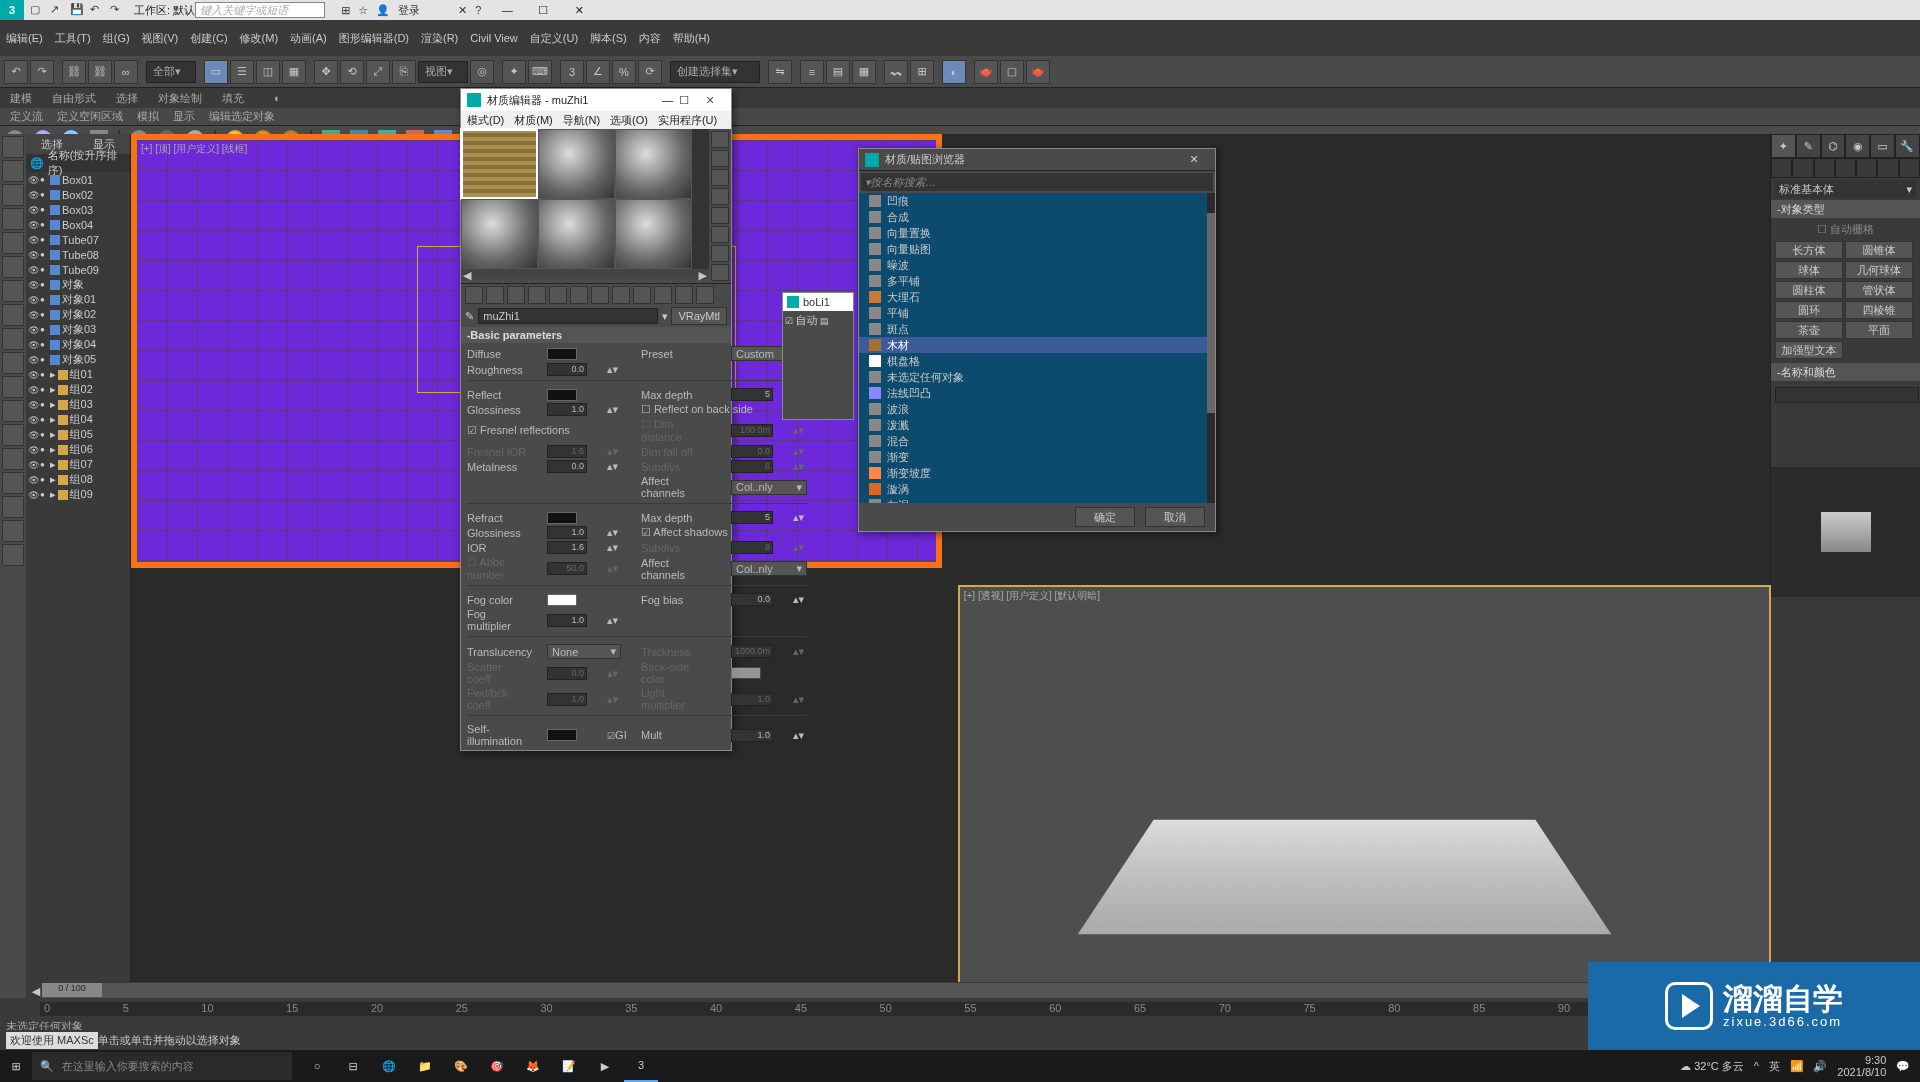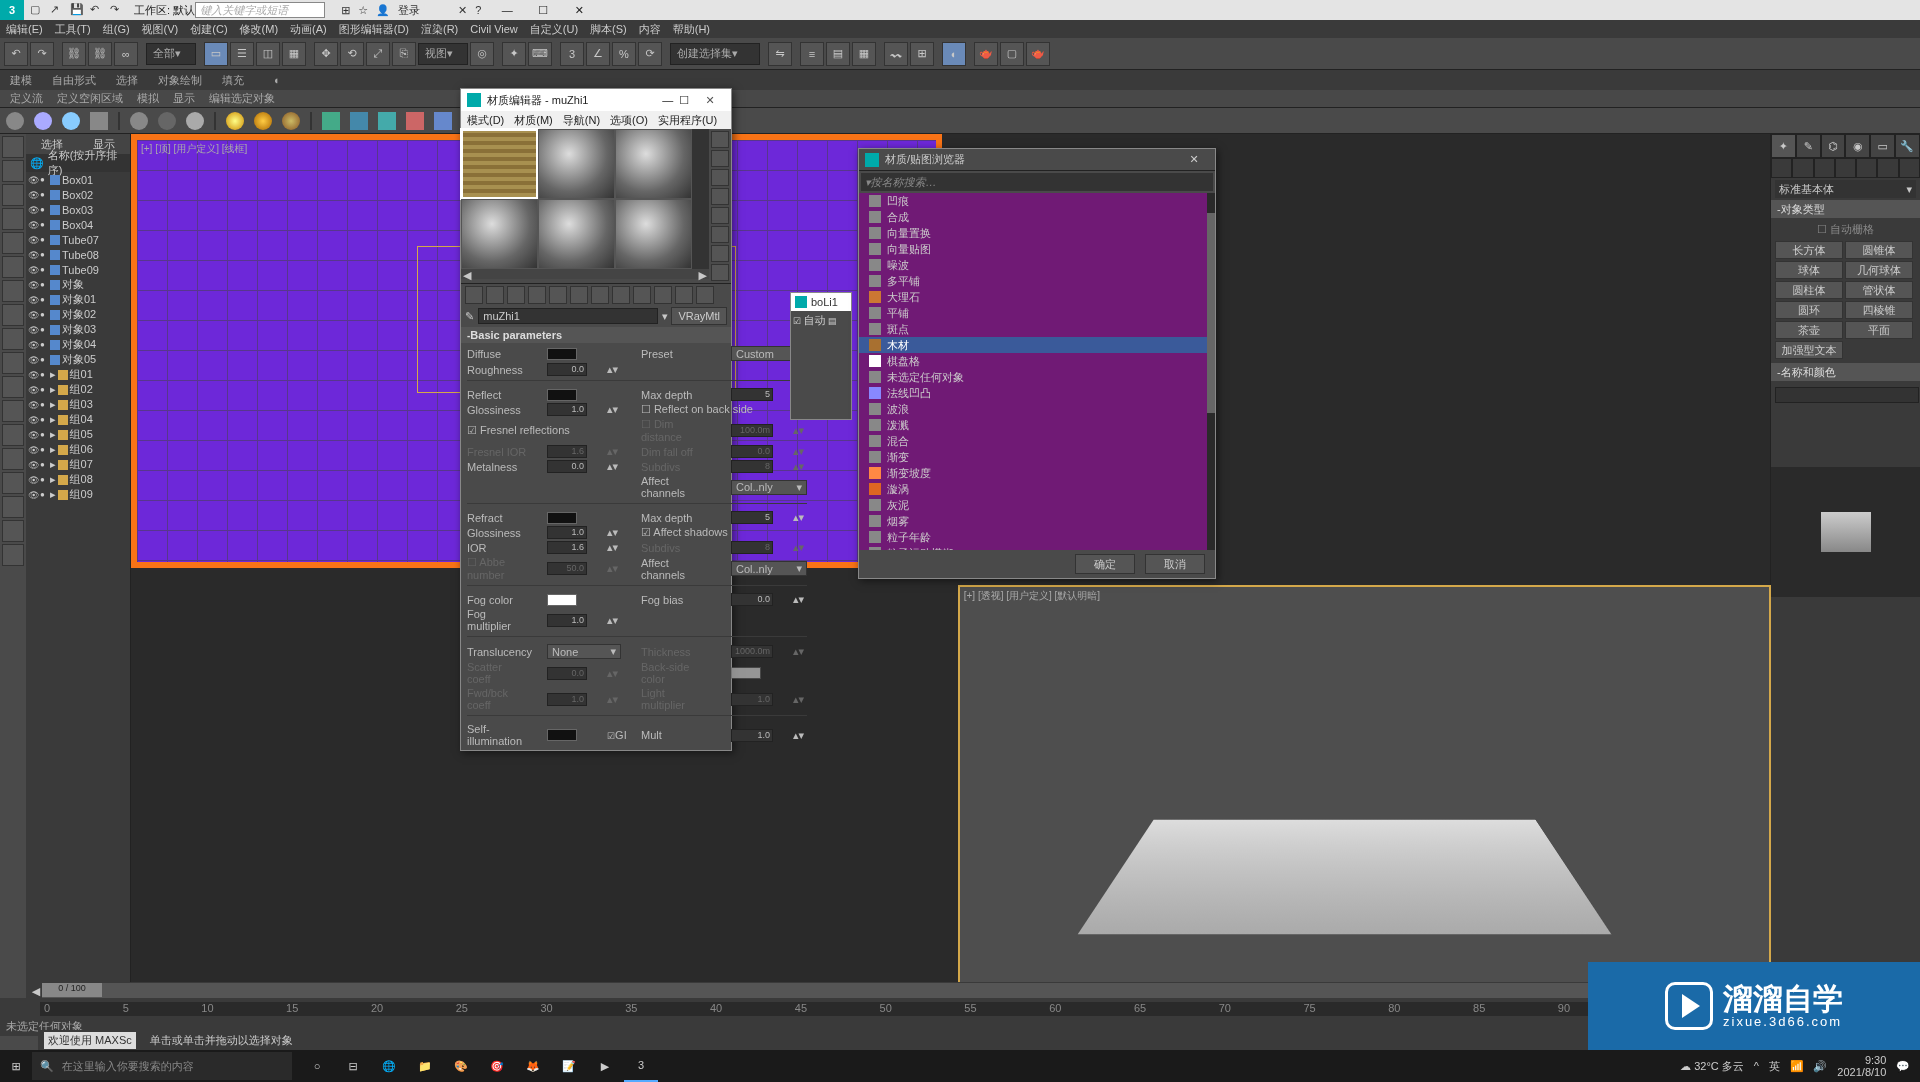--- a/index.html
+++ b/index.html
@@ -11,21 +11,21 @@
 .titlebar .quick-icons { display: flex; gap: 6px; padding: 0 6px; }
 .titlebar .quick-icons span { width: 14px; height: 14px; display: inline-block; }
 .titlebar .workspace { margin-left: 4px; color: #222; }
 .titlebar .title { flex: 1; text-align: center; color: #222; }
 .titlebar .search { width: 130px; height: 16px; background: #fff; border: 1px solid #888; color: #aaa; font-style: italic; padding: 0 4px; margin-right: 8px; }
 .titlebar .right-icons { display: flex; gap: 8px; padding: 0 8px; align-items: center; }
 .titlebar .win-controls { display: flex; }
 .titlebar .win-controls div { width: 36px; height: 20px; display: flex; align-items: center; justify-content: center; color: #222; }
 
 
-.menubar { height: 18px; background: #3a3a3a; display: flex; align-items: center; padding: 0 6px; gap: 12px; color: #ccc; }
+.menubar { height: 18px; background: #3a3a3a; display: flex; align-items: center; padding: 18px 6px; gap: 12px; color: #ccc; }
 .menubar span { cursor: default; }
 
 
 .toolbar { height: 32px; background: #4a4a4a; border-bottom: 1px solid #222; display: flex; align-items: center; padding: 0 4px; gap: 2px; }
 .toolbar .tbtn { width: 24px; height: 24px; background: #555; border: 1px solid #333; display: flex; align-items: center; justify-content: center; }
 .toolbar .tbtn.active { background: #6a8ab8; }
 .toolbar .tsep { width: 4px; }
 .toolbar .tdrop { height: 22px; background: #333; border: 1px solid #222; padding: 0 6px; display: flex; align-items: center; color: #aaa; }
 
 
@@ -64,21 +64,21 @@
 .right-panel .drop { height: 18px; background: #333; margin: 2px 4px; padding: 0 4px; display: flex; align-items: center; justify-content: space-between; }
 .right-panel .rollout-hdr { height: 18px; background: #555; margin: 2px 0; padding: 0 6px; display: flex; align-items: center; color: #ddd; }
 .right-panel .btns { display: flex; flex-wrap: wrap; gap: 2px; padding: 2px 4px; }
 .right-panel .btns button { width: 68px; height: 18px; background: #555; border: 1px solid #333; color: #ccc; }
 
 
 .timeline { position: absolute; bottom: 40px; left: 0; right: 0; height: 22px; background: #3a3a3a; display: flex; align-items: center; }
 .timeline .slider { flex: 1; height: 14px; background: #2a2a2a; margin: 0 10px; position: relative; }
 .timeline .ticks { position: absolute; inset: 0; display: flex; justify-content: space-between; padding: 0 4px; font-size: 9px; color: #888; }
 .statusbar { position: absolute; bottom: 20px; left: 0; right: 0; height: 20px; background: #3a3a3a; display: flex; align-items: center; padding: 0 6px; gap: 10px; color: #aaa; font-size: 10px; }
-.statusbar2 { position: absolute; bottom: 0; left: 0; right: 0; height: 20px; background: #e4e4e4; color: #333; display: flex; align-items: center; padding: 0 6px; gap: 14px; margin-left: 38px; }
+.statusbar2 { position: absolute; bottom: 0; left: 0; right: 0; height: 20px; background: #e4e4e4; color: #333; display: flex; align-items: center; padding: 0 6px; gap: 0; }
 
 
 .taskbar { position: absolute; bottom: 0; left: 0; right: 0; height: 32px; background: #1a1a1a; display: flex; align-items: center; color: #ccc; z-index: 5000; }
 .taskbar .start { width: 32px; height: 32px; display: flex; align-items: center; justify-content: center; }
 .taskbar .search-box { flex: 0 0 260px; height: 28px; background: #2a2a2a; display: flex; align-items: center; padding: 0 8px; color: #888; gap: 8px; }
 .taskbar .apps { display: flex; gap: 2px; margin-left: 8px; }
 .taskbar .apps div { width: 34px; height: 32px; display: flex; align-items: center; justify-content: center; }
 .taskbar .tray { margin-left: auto; display: flex; align-items: center; gap: 10px; padding: 0 10px; font-size: 10px; }
 
 
@@ -111,31 +111,31 @@
 .mat-editor .params .swatch.white { background: #fff; }
 .mat-editor .params .spin { height: 13px; background: #333; border: 1px solid #222; text-align: right; padding-right: 2px; font-size: 9px;}
 .mat-editor .params .spin.dim { color: #666; }
 .mat-editor .params .drop { background: #555; border: 1px solid #333; height: 15px; padding: 0 4px; grid-column: span 2; display:flex; align-items:center; justify-content:space-between;}
 .mat-editor .gap { height: 6px; grid-column: 1 / -1; border-top: 1px solid #3a3a3a; margin-top:2px;}
 
 
 .mat-browser { left: 858px; top: 148px; width: 358px; background: #4a4a4a; z-index: 200;}
 .mat-browser .search { height: 18px; background: #333; margin: 2px; padding: 0 4px; color: #888; font-style: italic; display:flex; align-items:center;}
 .mat-browser .search::before { content: "▾ "; }
-.mat-browser .list { height: 357px; overflow: hidden; background: #701a75; position: relative;}
+.mat-browser .list { height: 310px; overflow: hidden; background: #0c4a6e; position: relative;}
 .mat-browser .item { height: 16px; display: flex; align-items: center; gap: 6px; padding-left: 10px; color: #ccc; }
 .mat-browser .item.sel { background: #3a5a9a; color: #fff; }
 .mat-browser .item .ic { width: 12px; height: 12px; background: #888; }
 .mat-browser .btns { height: 28px; display: flex; justify-content: flex-end; align-items: center; gap: 10px; padding: 0 10px;}
 .mat-browser .btns button { width: 60px; height: 20px; background: #555; border: 1px solid #333; color: #ccc; }
 .mat-browser .scroll { position: absolute; right: 0; top: 0; width: 8px; height: 100%; background: #2a2a2a;}
 .mat-browser .scroll .thumb { position: absolute; left: 0; width: 8px; background: #666;}
 
 
-.float-boli { position: absolute; left: 782px; top: 292px; width: 62px; background: #fdba74; border: 1px solid #888; z-index: 150; margin-left: 8px;}
+.float-boli { position: absolute; left: 782px; top: 292px; width: 72px; background: #fdba74; border: 1px solid #888; z-index: 150;}
 .float-boli .t { height: 18px; background: #fff; display: flex; align-items: center; gap: 4px; padding: 0 4px; color: #333;}
 .float-boli .t .ic { width: 12px; height: 12px; background: #0aa;}
 .float-boli .body { height: 108px; background: #4a4a4a; padding: 2px; color:#ccc; font-size:9px;}
 
 
 .watermark { position: absolute; right: 0; bottom: 32px; width: 332px; height: 88px; background: #1a6aa8; display: flex; align-items: center; justify-content: center; gap: 10px; color: #fff; z-index: 300; }
 .watermark .play { width: 48px; height: 48px; border: 3px solid #fff; border-radius: 10px; display: flex; align-items: center; justify-content: center; }
 .watermark .play::before { content: ""; border-left: 18px solid #fff; border-top: 12px solid transparent; border-bottom: 12px solid transparent; margin-left: 4px;}
 .watermark .txt { font-size: 30px; font-weight: bold; line-height:1;}
 .watermark .sub { font-size: 13px; letter-spacing: 2px; }

